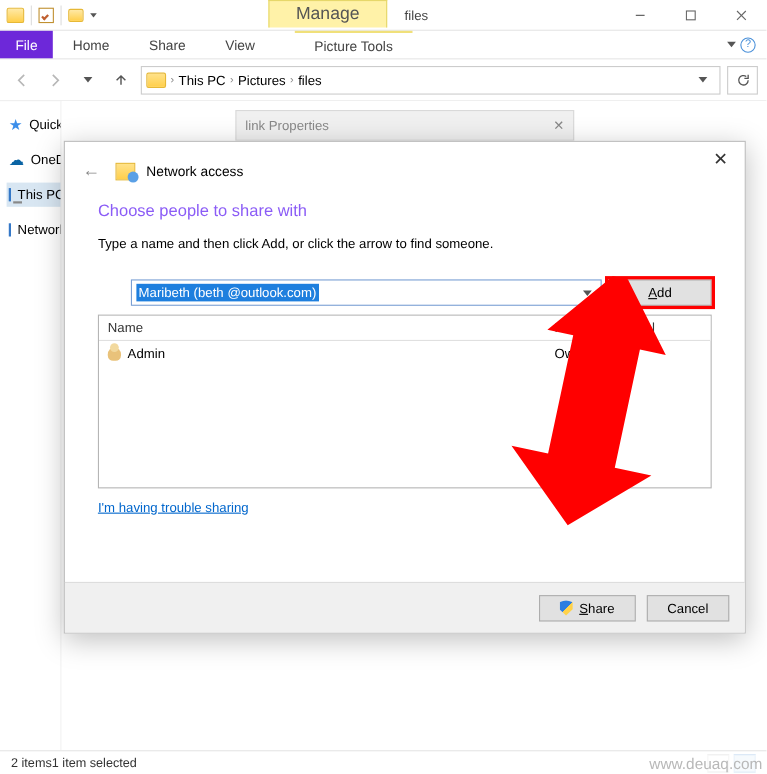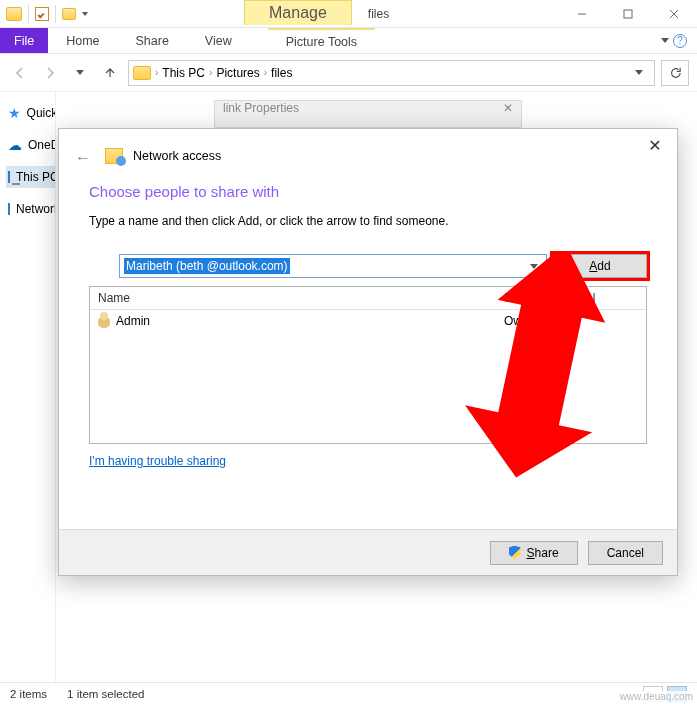--- a/index.html
+++ b/index.html
@@ -90,36 +90,36 @@
   .star-ico{color:#3b8eea;font-size:14px;}
   .cloud-ico{color:#0a64a4;font-size:14px;}
   .pc-ico{width:16px;height:12px;border:1px solid #3578c7;background:#8fc3f2;position:relative;}
   .pc-ico::after{content:"";position:absolute;left:3px;bottom:-3px;width:8px;height:2px;background:#888;}
   .net-ico{width:14px;height:12px;border:1px solid #3578c7;background:#eef6ff;position:relative;}
 
   
   .content{flex:1;position:relative;background:#fff;}
   .peek-dialog{
     position:absolute;left:158px;top:8px;width:308px;height:28px;
-    background:#f0f0f0;border:1px solid #d9d9d9;display:flex;align-items:flex-start;
+    background:#f0f0f0;border:1px solid #d9d9d9;display:flex;align-items:center;
     padding:0 8px;color:#888;font-size:12px;justify-content:space-between;
   }
   .peek-x{color:#888;}
 
   
   .statusbar{
     position:absolute;left:0;bottom:0;right:0;height:22px;
-    border-top:1px solid #e5e5e5;display:flex;align-items:center;padding:0 10px;gap:20px;
+    border-top:1px solid #e5e5e5;display:flex;align-items:center;padding:0 10px;
     font-size:11.5px;color:#333;background:#fff;
   }
   .view-icons{margin-left:auto;display:flex;gap:4px;}
   .view-icons .vi{width:20px;height:16px;border:1px solid #ccc;}
   .view-icons .vi.sel{background:#cfe3f6;border-color:#9cc1e6;}
 
-  .watermark{position:absolute;right:4px;bottom:2px;font-size:10px;color:#b8b8b8;background:rgba(255,255,255,0.8);}
+  .watermark{position:absolute;right:4px;bottom:2px;font-size:14px;color:#b8b8b8;background:rgba(255,255,255,0.8);}
 
   
   .modal {
     position:absolute; left:58px; top:128px; width:620px; height:448px;
     background:#fff; border:1px solid #bcbcbc; box-shadow:0 6px 24px rgba(0,0,0,0.25);
     padding:14px 30px 14px 30px;
   }
   .modal-close{position:absolute;top:8px;right:12px;font-size:16px;color:#333;width:20px;height:20px;text-align:center;line-height:18px;}
   .wiz-head{display:flex;align-items:center;gap:10px;margin:4px 0 18px -18px;}
   .wiz-back{font-size:16px;color:#888;padding:0 4px;}

